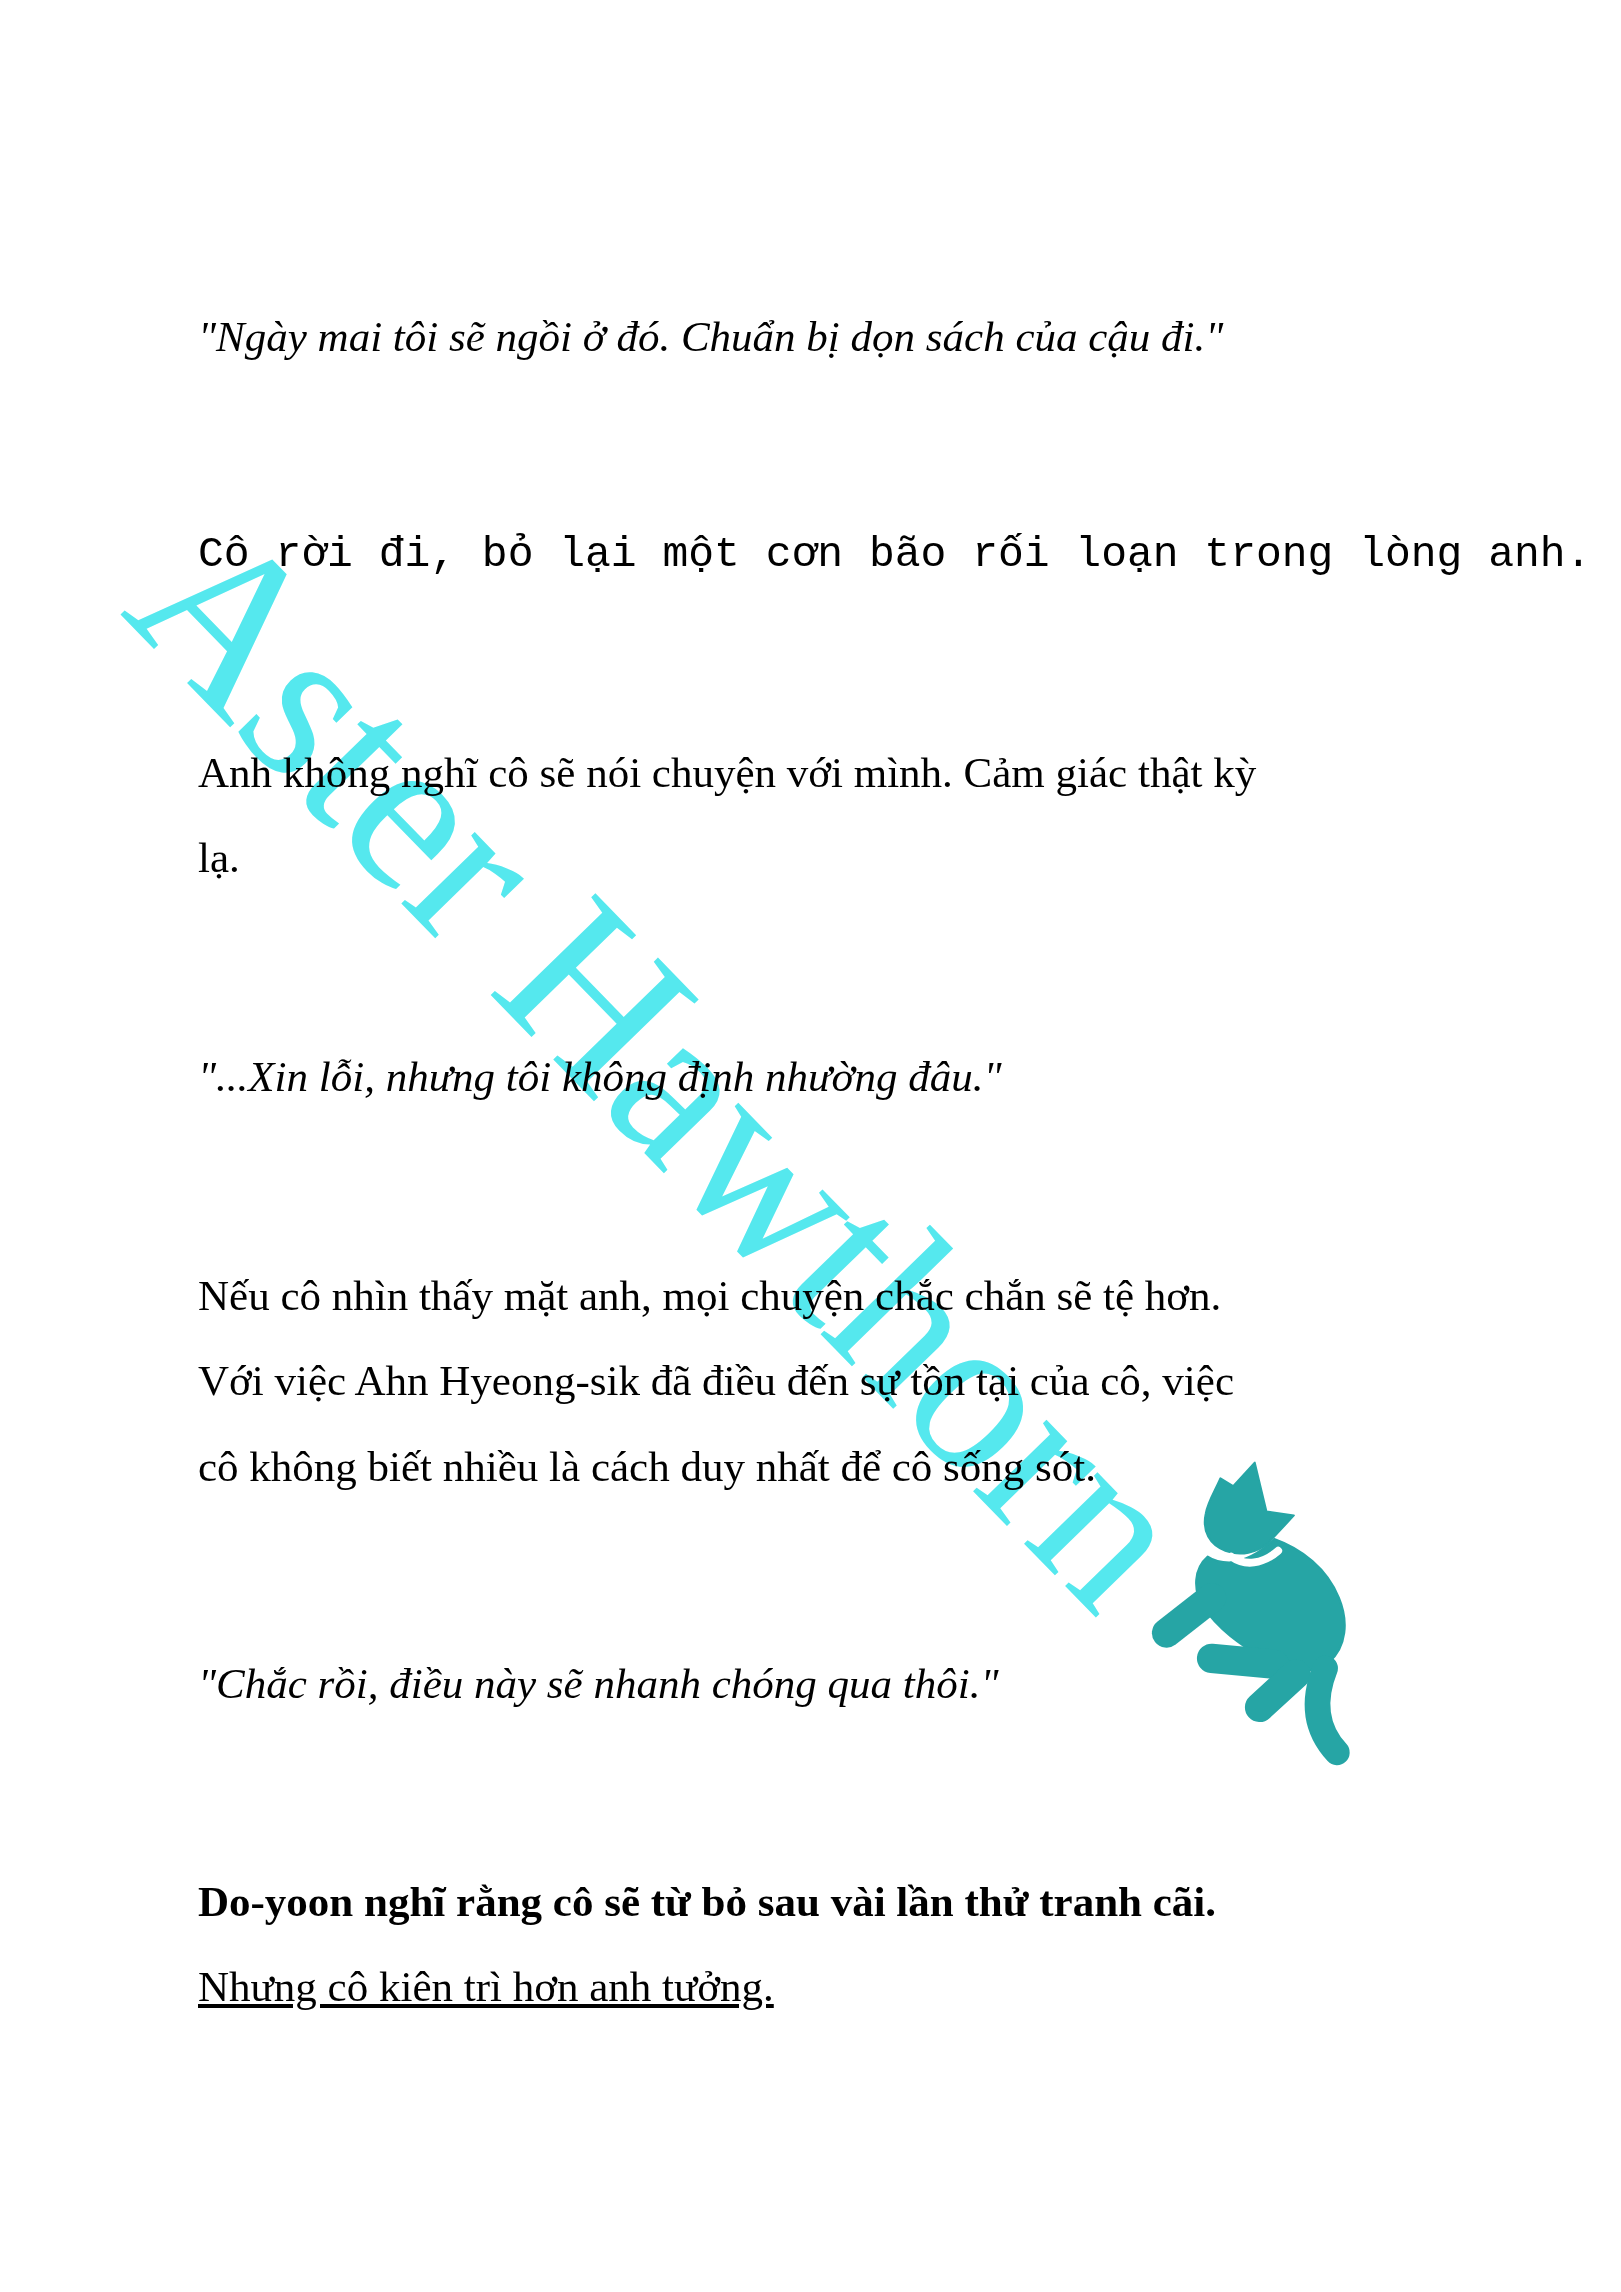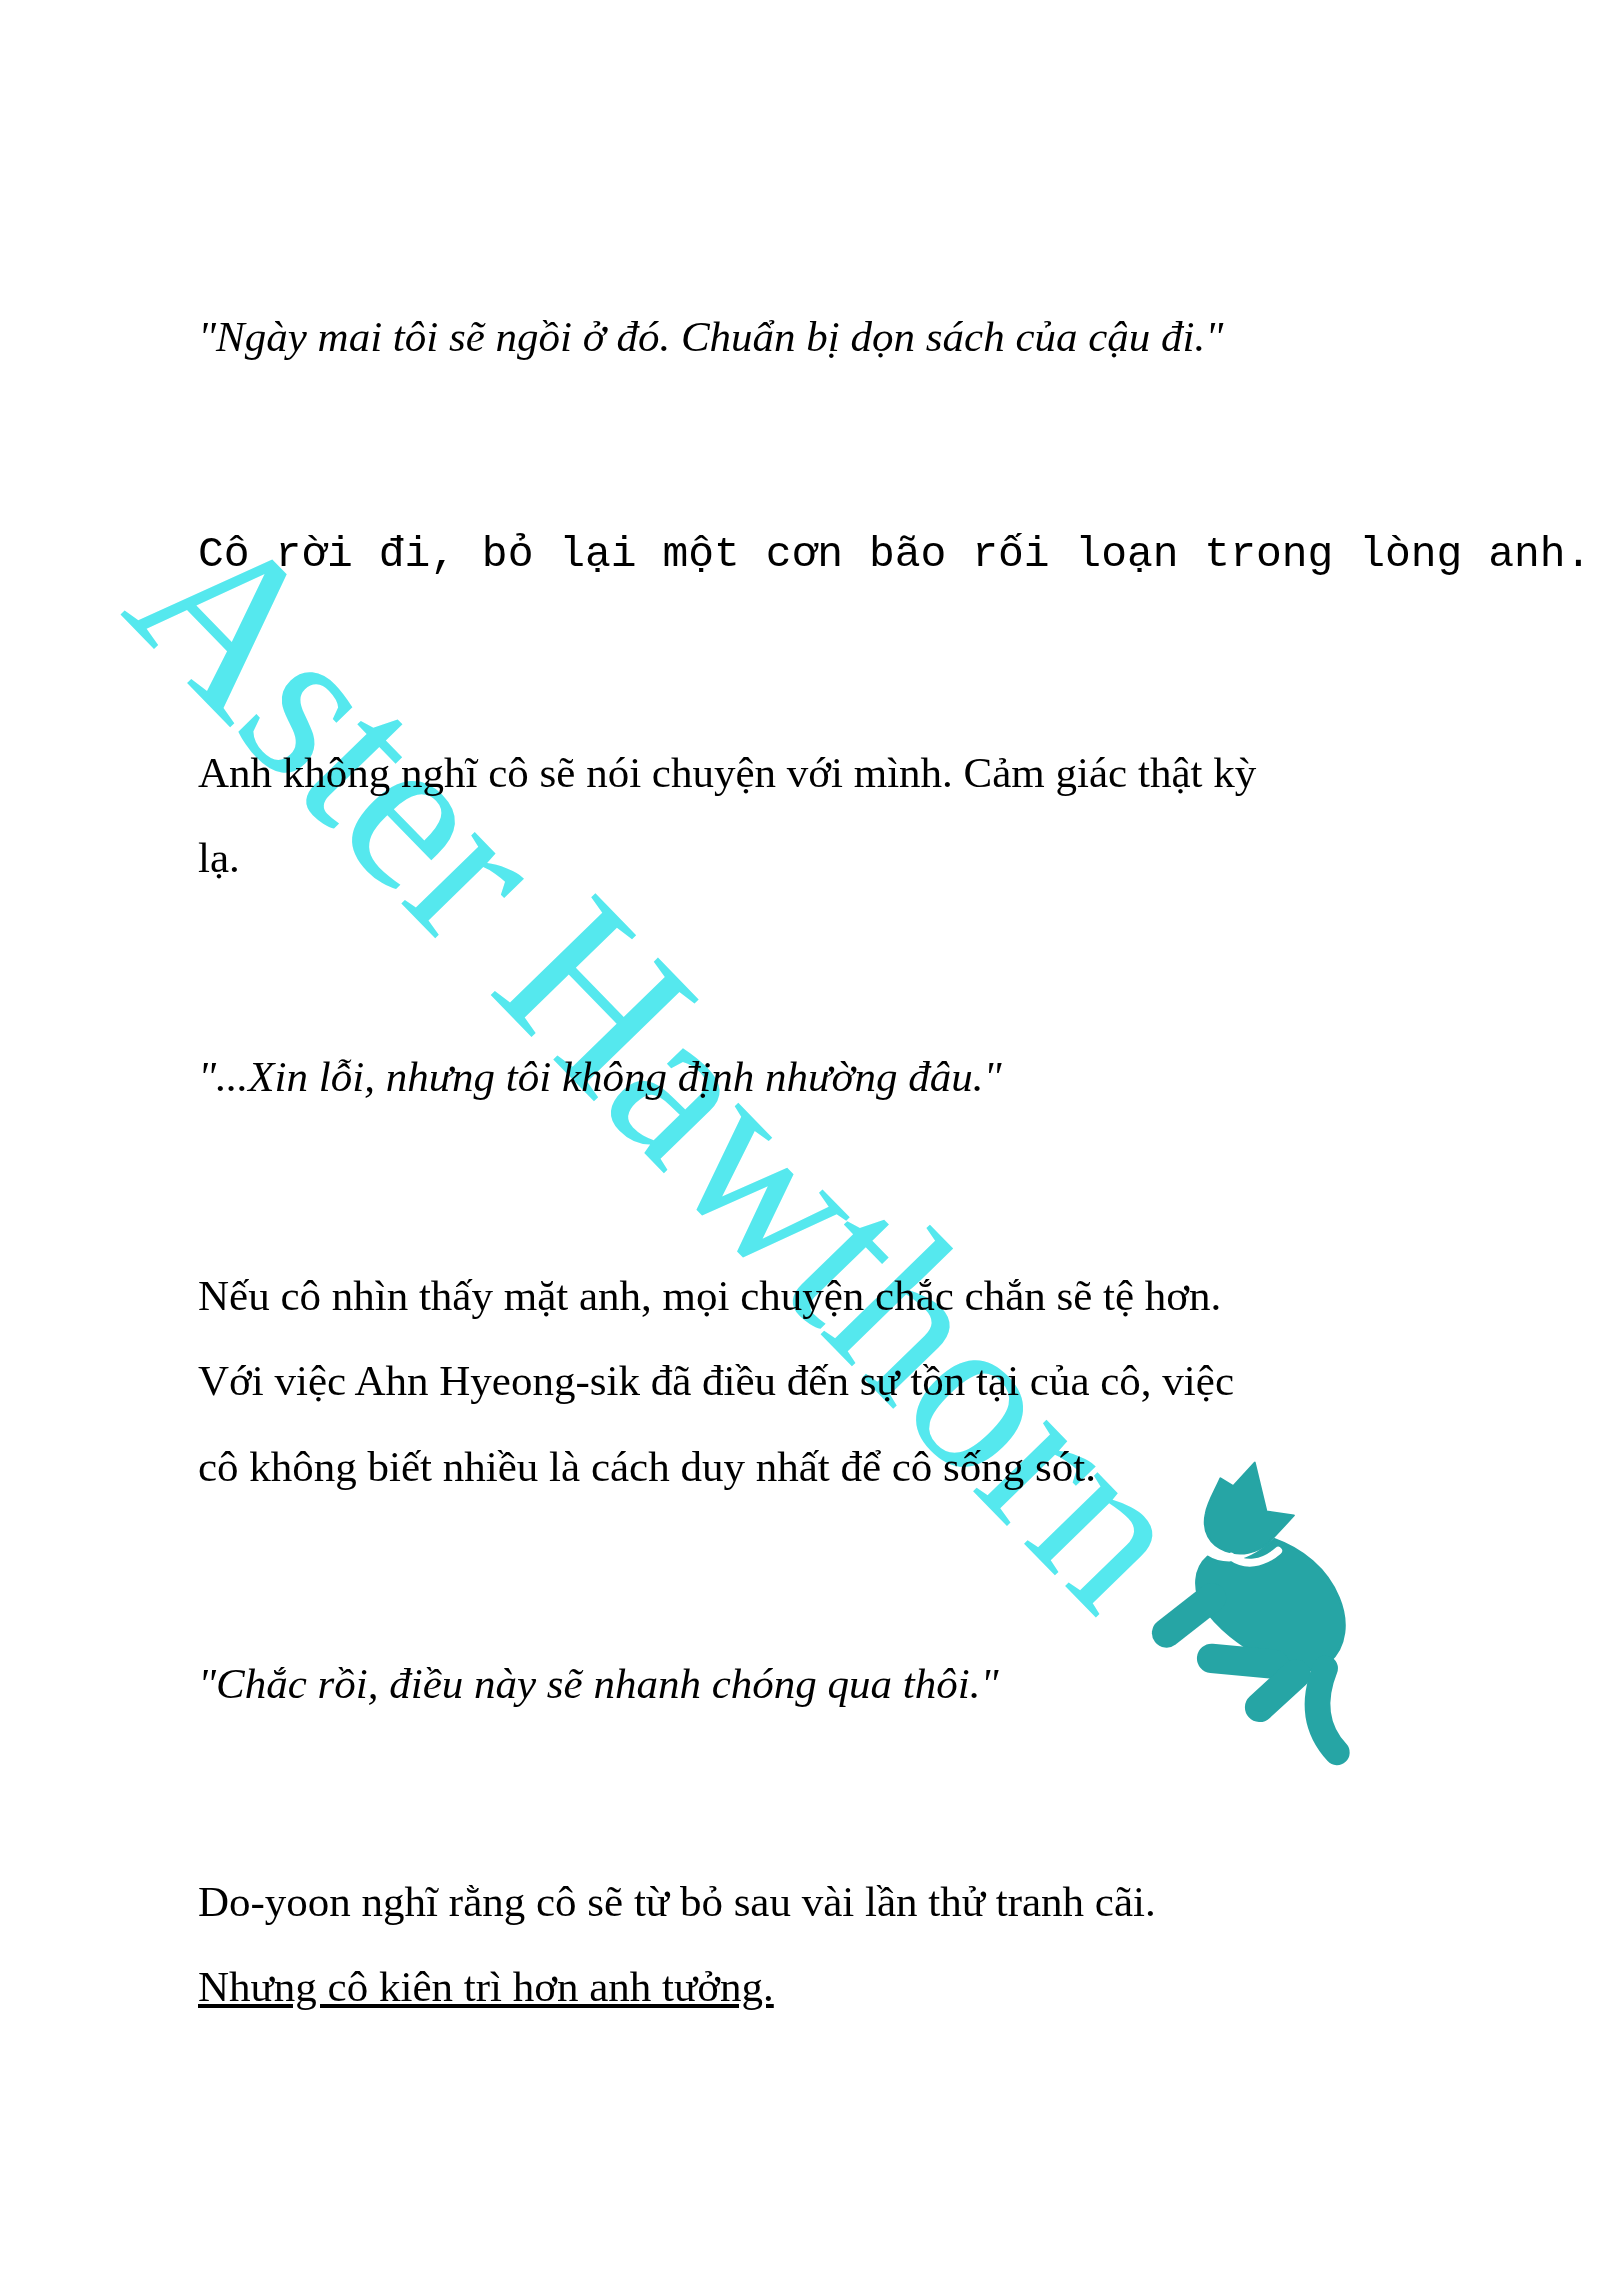--- a/index.html
+++ b/index.html
@@ -79,21 +79,21 @@
     <div class="line" style="top:836px;">lạ.</div>
 
     <div class="line italic" style="top:1055px;">"...Xin lỗi, nhưng tôi không định nhường đâu."</div>
 
     <div class="line" style="top:1274px;">Nếu cô nhìn thấy mặt anh, mọi chuyện chắc chắn sẽ tệ hơn.</div>
     <div class="line" style="top:1359px;">Với việc Ahn Hyeong-sik đã điều đến sự tồn tại của cô, việc</div>
     <div class="line" style="top:1445px;">cô không biết nhiều là cách duy nhất để cô sống sót.</div>
 
     <div class="line italic" style="top:1662px;">"Chắc rồi, điều này sẽ nhanh chóng qua thôi."</div>
 
-    <div class="line" style="top:1880px;">Do-yoon nghĩ rằng cô sẽ từ bỏ sau vài lần thử tranh cãi.</div>
+    <div class="line" style="top:1880px;font-weight:bold;">Do-yoon nghĩ rằng cô sẽ từ bỏ sau vài lần thử tranh cãi.</div>
     <div class="line" style="top:1965px;text-decoration:underline;">Nhưng cô kiên trì hơn anh tưởng.</div>
   </div>
 
   <div class="cat-logo">
     <svg width="235" height="333" viewBox="0 0 240 340" xmlns="http://www.w3.org/2000/svg">
       <g fill="#26A5A5" stroke="#26A5A5" stroke-linecap="round" stroke-linejoin="round">
 
         <path d="M75 38 C70 50 62 62 60 74 C56 92 64 106 80 112 C96 118 112 114 124 104 L150 76 L122 72 L110 22 L88 46 Z" stroke-width="2"></path>
 
         <path d="M62 118 C48 130 46 152 58 170 C72 192 96 208 118 222 C140 236 168 240 186 226 C204 210 206 184 196 160 C184 130 158 110 130 100 C120 110 104 122 84 124 C76 124 68 122 62 118 Z" stroke-width="2"></path>

